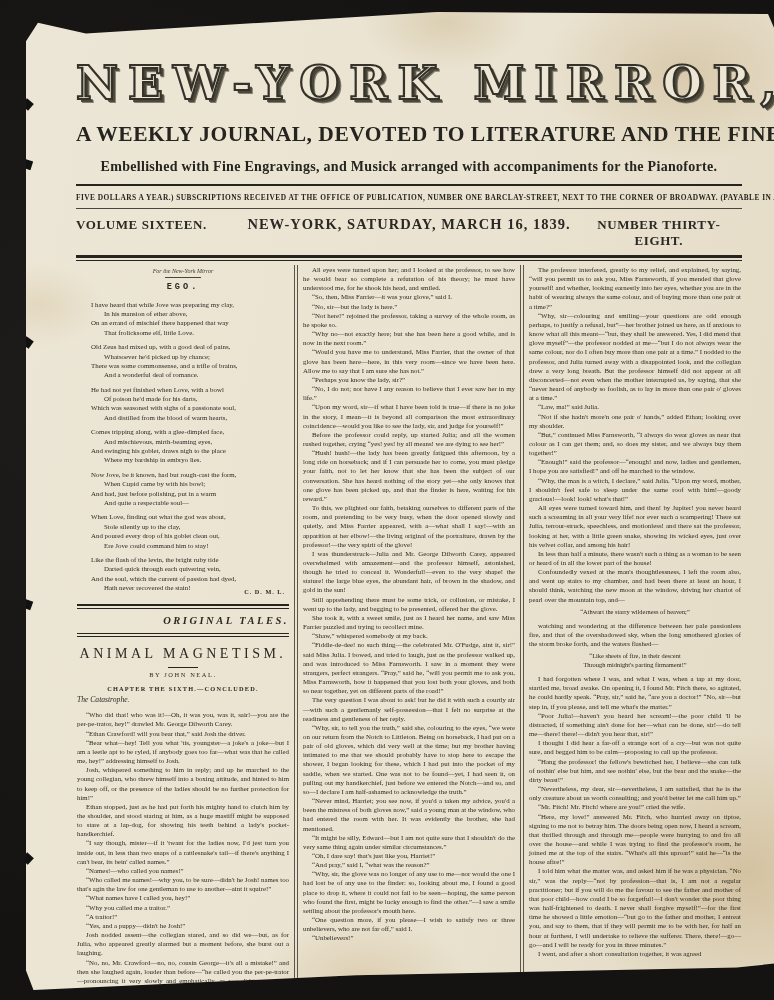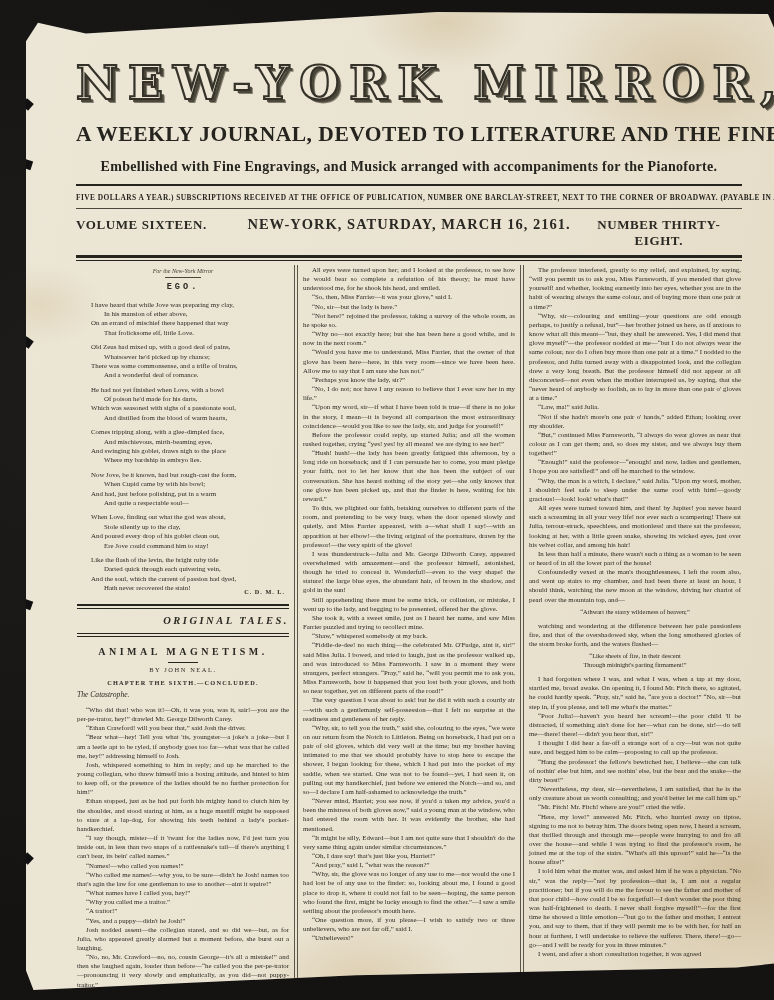--- a/index.html
+++ b/index.html
@@ -70,21 +70,21 @@
   .attr{text-align:center;font-size:6px;font-style:italic;color:#3c392f;margin-top:2px;text-indent:0;}
   .attr-rule{width:36px;border-top:1px solid #4a463c;margin:2px auto 4px auto;}
   .poem-title{text-align:center;font-weight:bold;font-size:8.6px;letter-spacing:3px;margin:3px 0 6px 0;font-family:Liberation Mono, monospace;}
   .stanza{margin:0 0 5px 14px;text-align:left;}
   .stanza div{white-space:nowrap;font-size:6.9px;line-height:1.36;}
   .stanza .ind{padding-left:13px;}
   .poem-sig{text-align:right;font-weight:bold;font-size:6.2px;letter-spacing:1px;margin-top:-9px;padding-right:4px;}
   .sec-rule-top{border-top:2.2px solid #26241f;border-bottom:1px solid #26241f;height:2.5px;margin-top:7px;}
   .sec-head{text-align:right;font-weight:bold;font-style:italic;font-size:10.5px;letter-spacing:2.5px;margin:5px 0;}
   .sec-rule-bot{border-top:1px solid #26241f;border-bottom:1px solid #26241f;height:2px;margin-bottom:8px;}
-  .story-title{text-align:center;font-weight:bold;font-size:10px;letter-spacing:3.5px;margin:4px 0 3px 0;}
+  .story-title{text-align:center;font-weight:normal;font-size:14px;letter-spacing:3.5px;margin:4px 0 3px 0;}
   .small-rule{width:30px;border-top:1px solid #26241f;margin:3px auto;}
   .byline{text-align:center;font-size:6.4px;letter-spacing:1.6px;margin:3px 0;}
   .chapter{text-align:center;font-weight:bold;font-size:6.3px;letter-spacing:1.2px;margin:5px 0 2px 0;}
   .chapter-sub{text-align:left;font-style:italic;font-size:7.6px;margin:2px 0 5px 0;}
   .verse{text-align:center;font-size:6.4px;margin:4px 0;text-indent:0;}
   .verse div{line-height:1.4;}
 </style>
 </head>
 <body>
 
@@ -99,21 +99,21 @@
 
   <div class="inner">
     <div class="masthead">NEW-YORK MIRROR,</div>
     <div class="subtitle">A WEEKLY JOURNAL, DEVOTED TO LITERATURE AND THE FINE ARTS.</div>
     <div class="motto">Embellished with Fine Engravings, and Musick arranged with accompaniments for the Pianoforte.</div>
     <div class="rule-heavy"></div>
     <div class="subscription">FIVE DOLLARS A YEAR.)   SUBSCRIPTIONS RECEIVED AT THE OFFICE OF PUBLICATION, NUMBER ONE BARCLAY-STREET, NEXT TO THE CORNER OF BROADWAY.   (PAYABLE IN ADVANCE.</div>
     <div class="rule-thin"></div>
     <div class="dateline">
       <div class="vol">VOLUME SIXTEEN.</div>
-      <div class="date">NEW-YORK, SATURDAY, MARCH 16, 2161.</div>
+      <div class="date">NEW-YORK, SATURDAY, MARCH 16, 1839.</div>
       <div class="num">NUMBER THIRTY-EIGHT.</div>
     </div>
     <div class="double-heavy"></div>
 
     <div class="cols">
 
       <div class="col">
         <div class="attr">For the New-York Mirror</div>
         <div class="attr-rule"></div>
         <div class="poem-title">EGO.</div>

